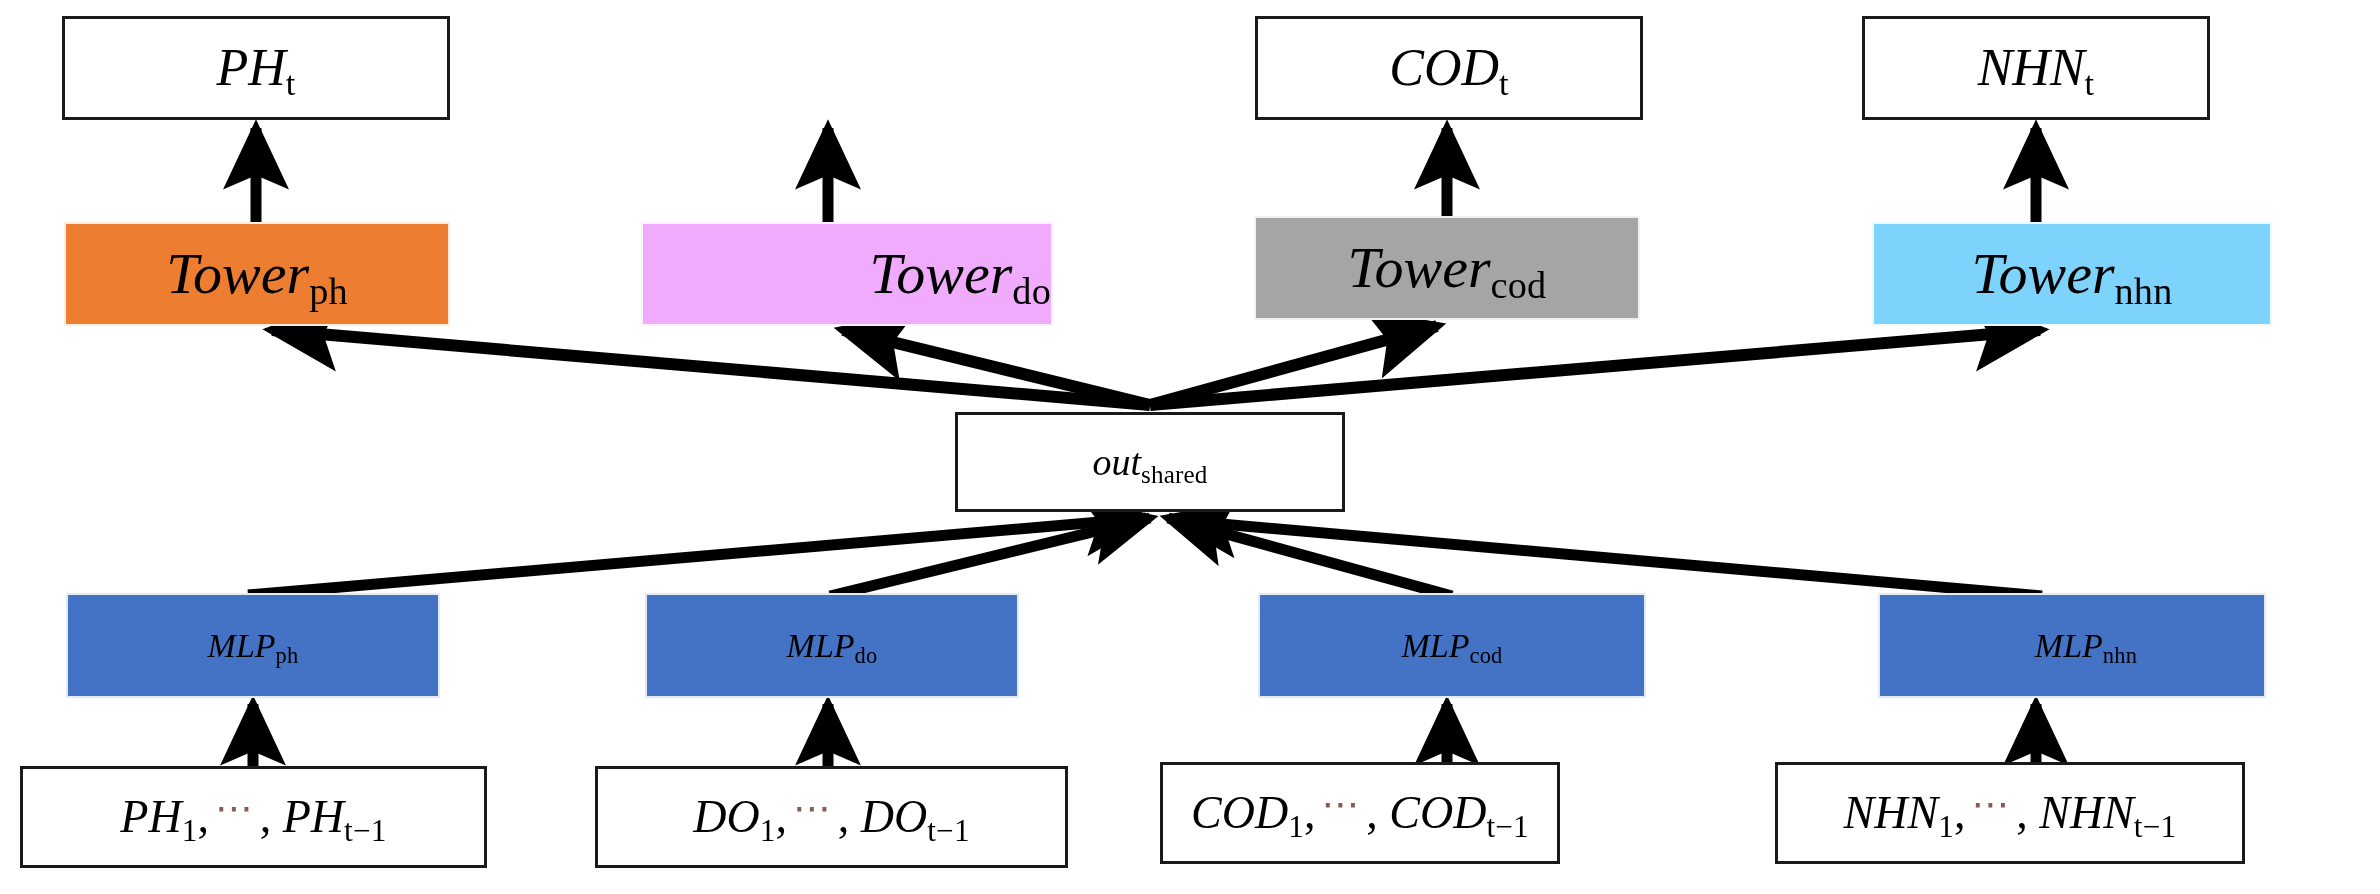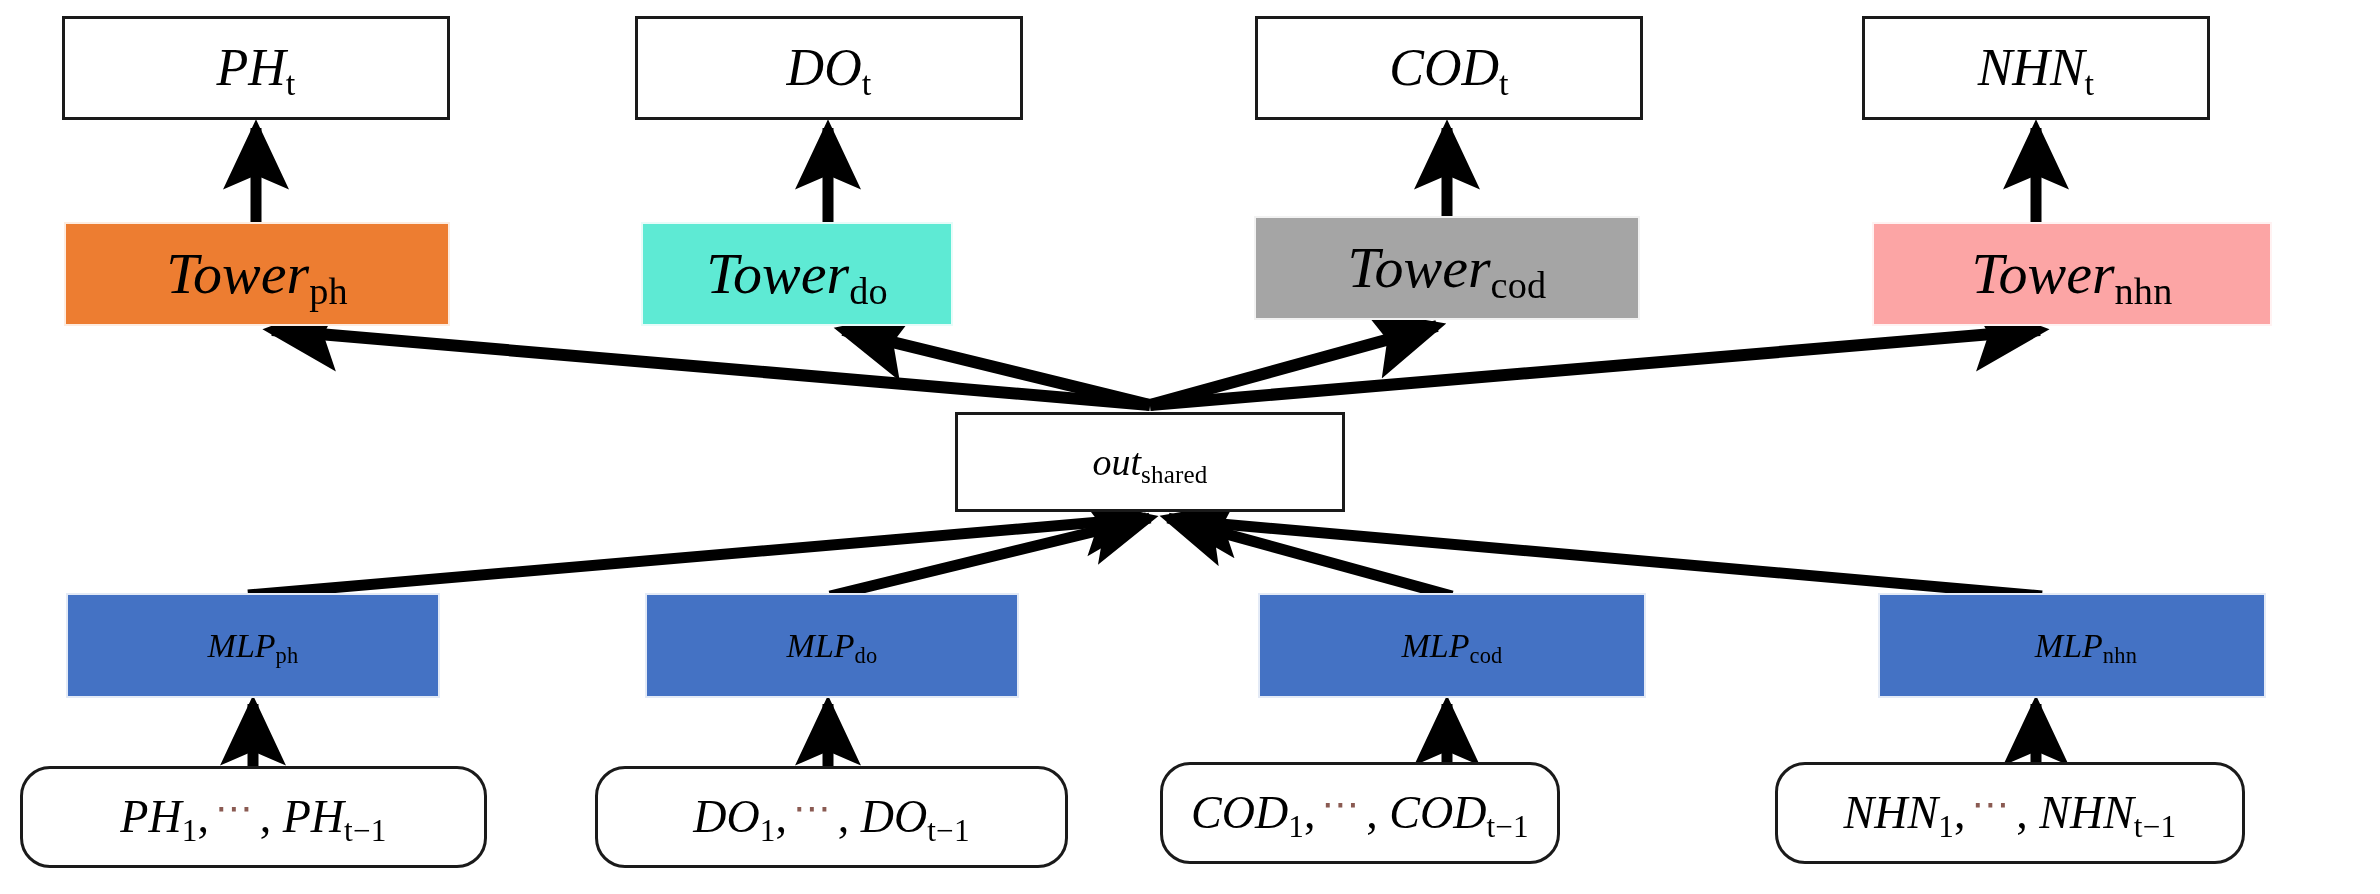--- a/index.html
+++ b/index.html
@@ -44,21 +44,21 @@
 
   
   .shared{height:100px;border:3px solid #1a1a1a;}
   .shared .lbl{font-size:38px;}
 
   
   .mlp{height:105px;border:2px solid rgba(255,255,255,0.85);background:#4472C4;}
   .mlp .lbl{font-size:34px;}
 
   
-  .in-box{height:102px;border-radius:30px;}
+  .in-box{height:102px;}
   .in-box .lbl{font-size:46px;}
   .in-box .lbl .dots{font-style:normal;color:#8a5a52;letter-spacing:1px;padding:0 6px;position:relative;top:-0.30em;font-size:0.82em;}
   .in-box .lbl .cm{font-style:normal;}
   .in-box .lbl sub{font-size:0.68em;top:0.28em;}
 
   svg#edges{
     position:absolute;left:0;top:0;width:2380px;height:894px;
     z-index:2;pointer-events:none;
   }
 </style>
@@ -99,40 +99,37 @@
       <line x1="253" y1="766" x2="253" y2="704"></line>
       <line x1="828" y1="766" x2="828" y2="704"></line>
       <line x1="1447" y1="762" x2="1447" y2="704"></line>
       <line x1="2036" y1="762" x2="2036" y2="704"></line>
     </g>
   </svg>
 
   <div class="node out-box" style="left:62px;top:16px;width:388px;">
     <span class="lbl"><span>PH</span><sub>t</sub></span>
   </div>
-  <div class="node out-box" style="left:635px;top:16px;width:388px;">
-    <span class="lbl"><span>DO</span><sub>t</sub></span>
-  </div>
   <div class="node out-box" style="left:1255px;top:16px;width:388px;">
     <span class="lbl"><span>COD</span><sub>t</sub></span>
   </div>
   <div class="node out-box" style="left:1862px;top:16px;width:348px;">
     <span class="lbl"><span>NHN</span><sub>t</sub></span>
   </div>
 
   <div class="node tower" style="left:64px;top:222px;width:386px;background:#ED7D31;">
     <span class="lbl"><span>Tower</span><sub>ph</sub></span>
   </div>
-  <div class="node tower" style="left:641px;top:222px;width:312px;background:#5eead4;">
+  <div class="node tower" style="left:641px;top:222px;width:412px;background:#f0abfc;justify-content:flex-end;">
     <span class="lbl"><span>Tower</span><sub>do</sub></span>
   </div>
   <div class="node tower" style="left:1254px;top:216px;width:386px;background:#A5A5A5;">
     <span class="lbl"><span>Tower</span><sub>cod</sub></span>
   </div>
-  <div class="node tower" style="left:1872px;top:222px;width:400px;background:#fca5a5;">
+  <div class="node tower" style="left:1872px;top:222px;width:400px;background:#7dd3fc;">
     <span class="lbl"><span>Tower</span><sub>nhn</sub></span>
   </div>
 
   <div class="node shared" style="left:955px;top:412px;width:390px;">
     <span class="lbl"><span>out</span><sub>shared</sub></span>
   </div>
 
   <div class="node mlp" style="left:66px;top:593px;width:374px;">
     <span class="lbl"><span>MLP</span><sub>ph</sub></span>
   </div>

